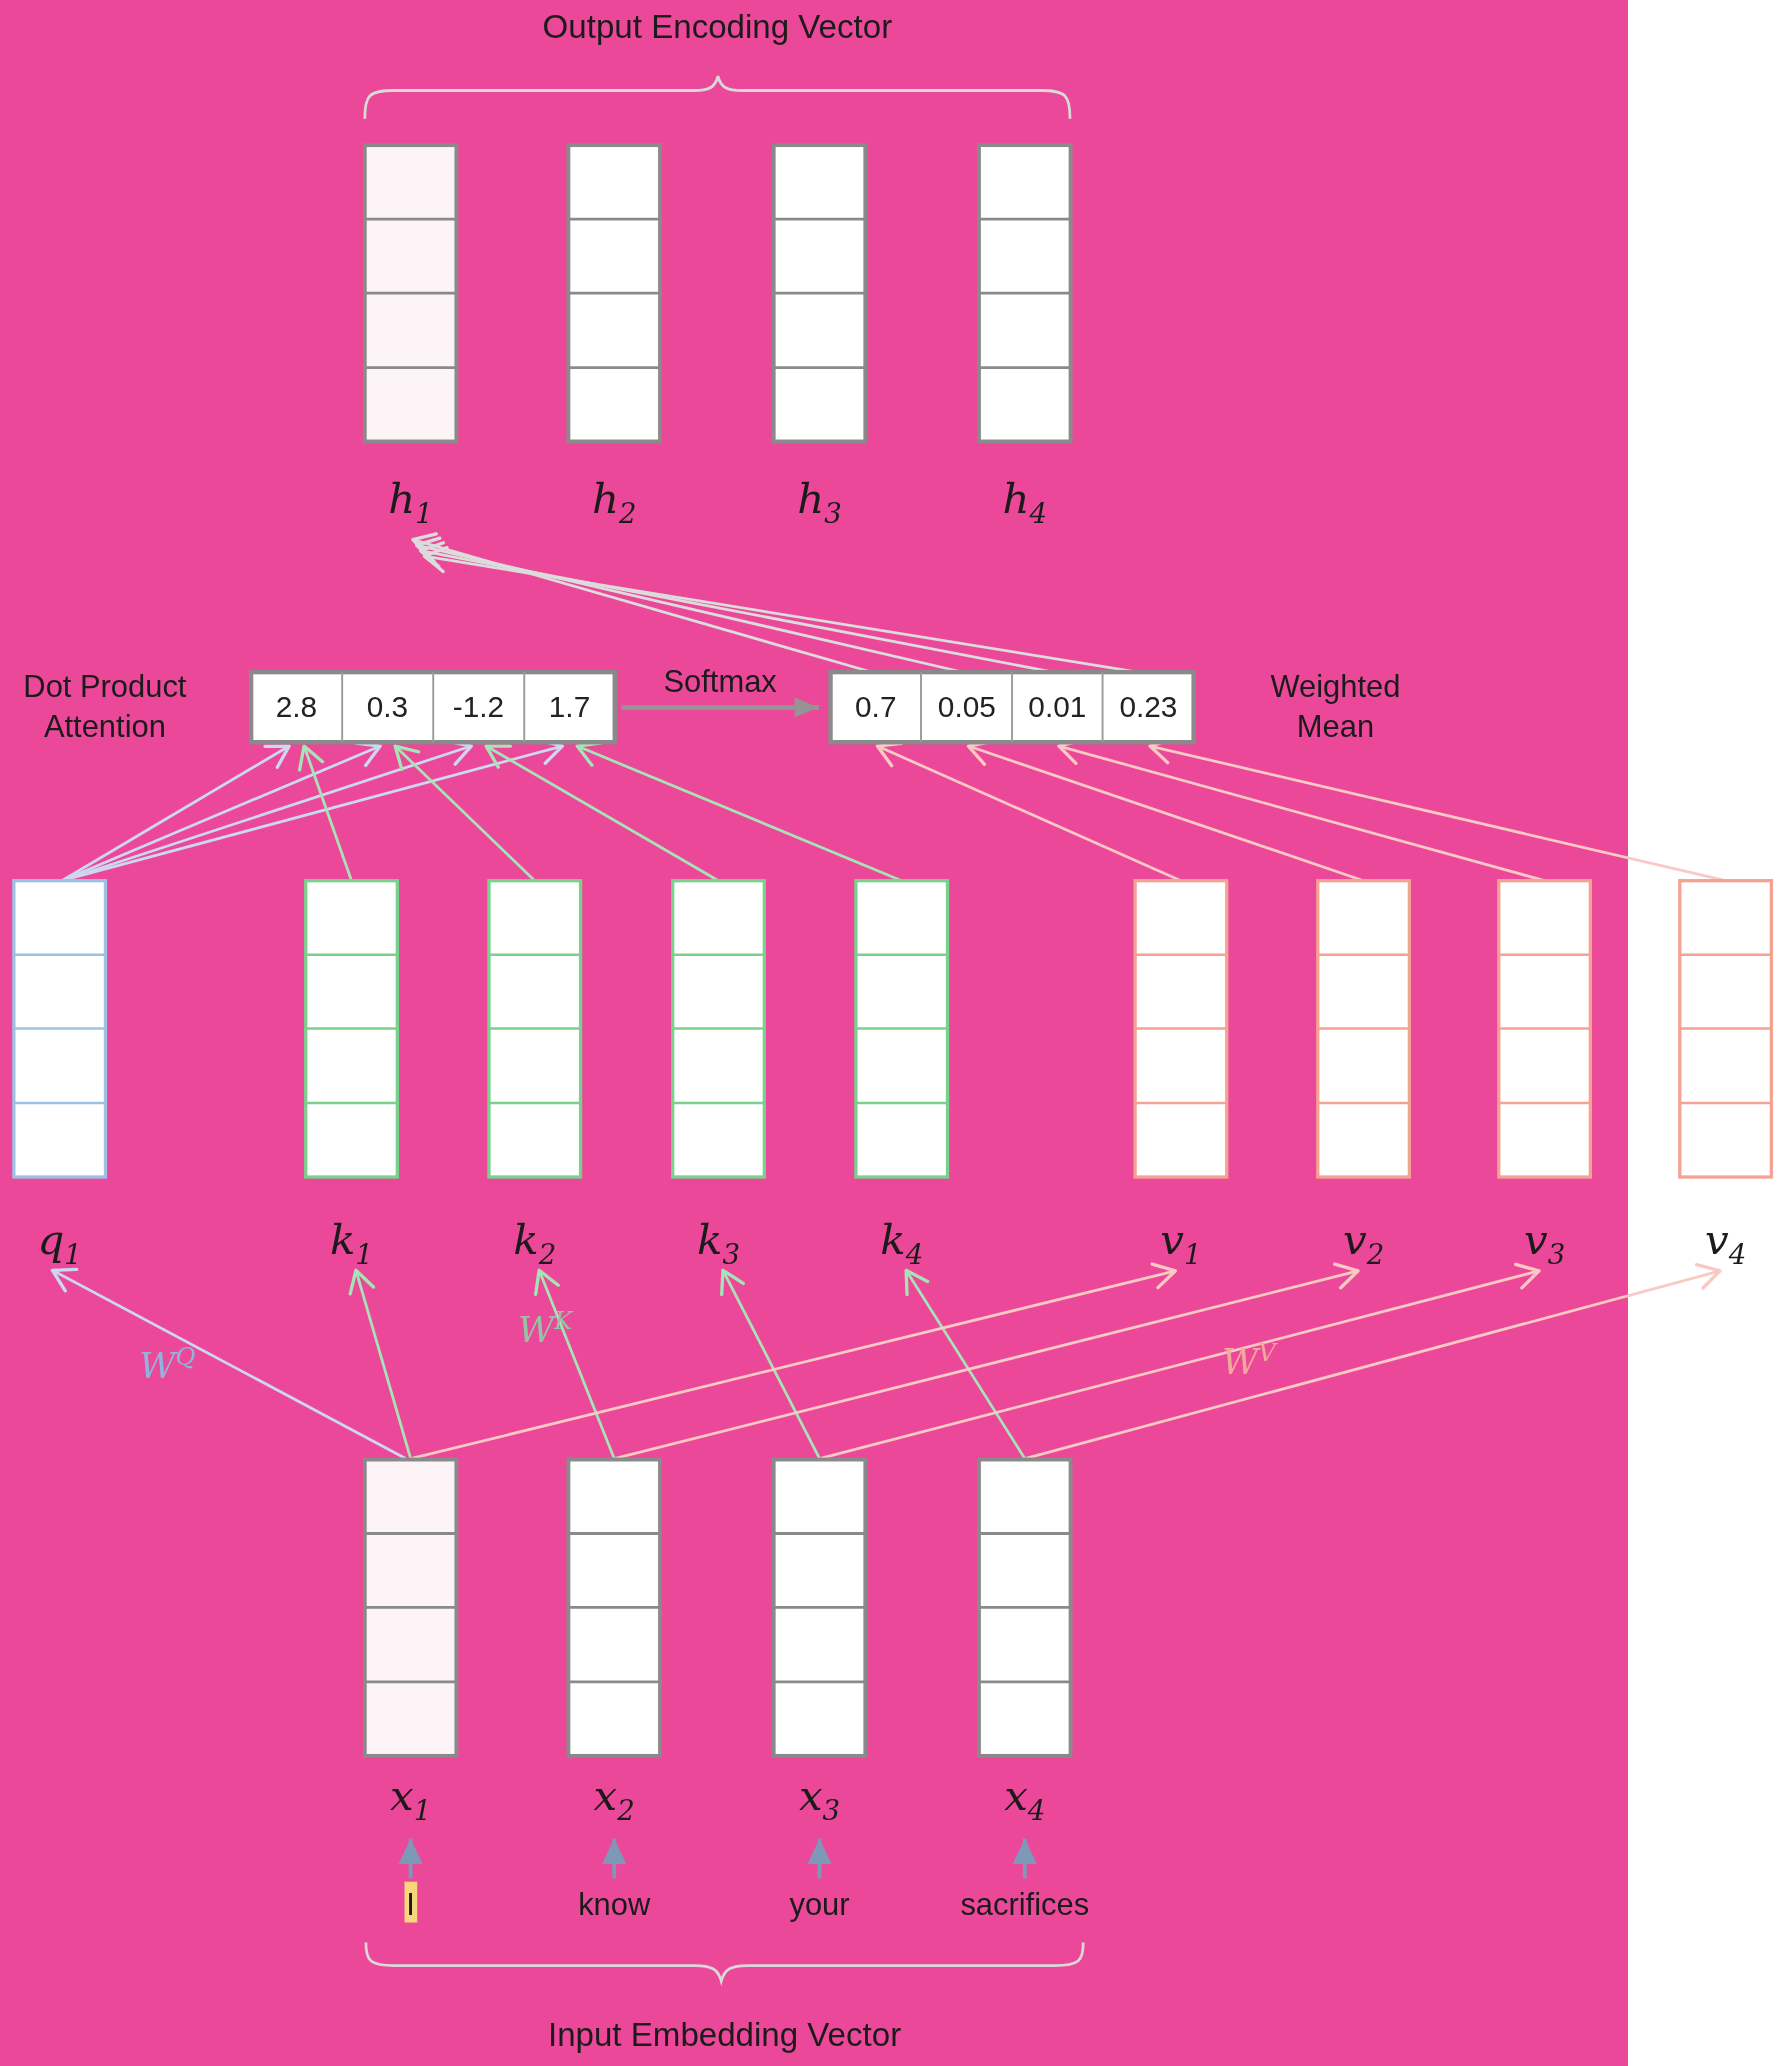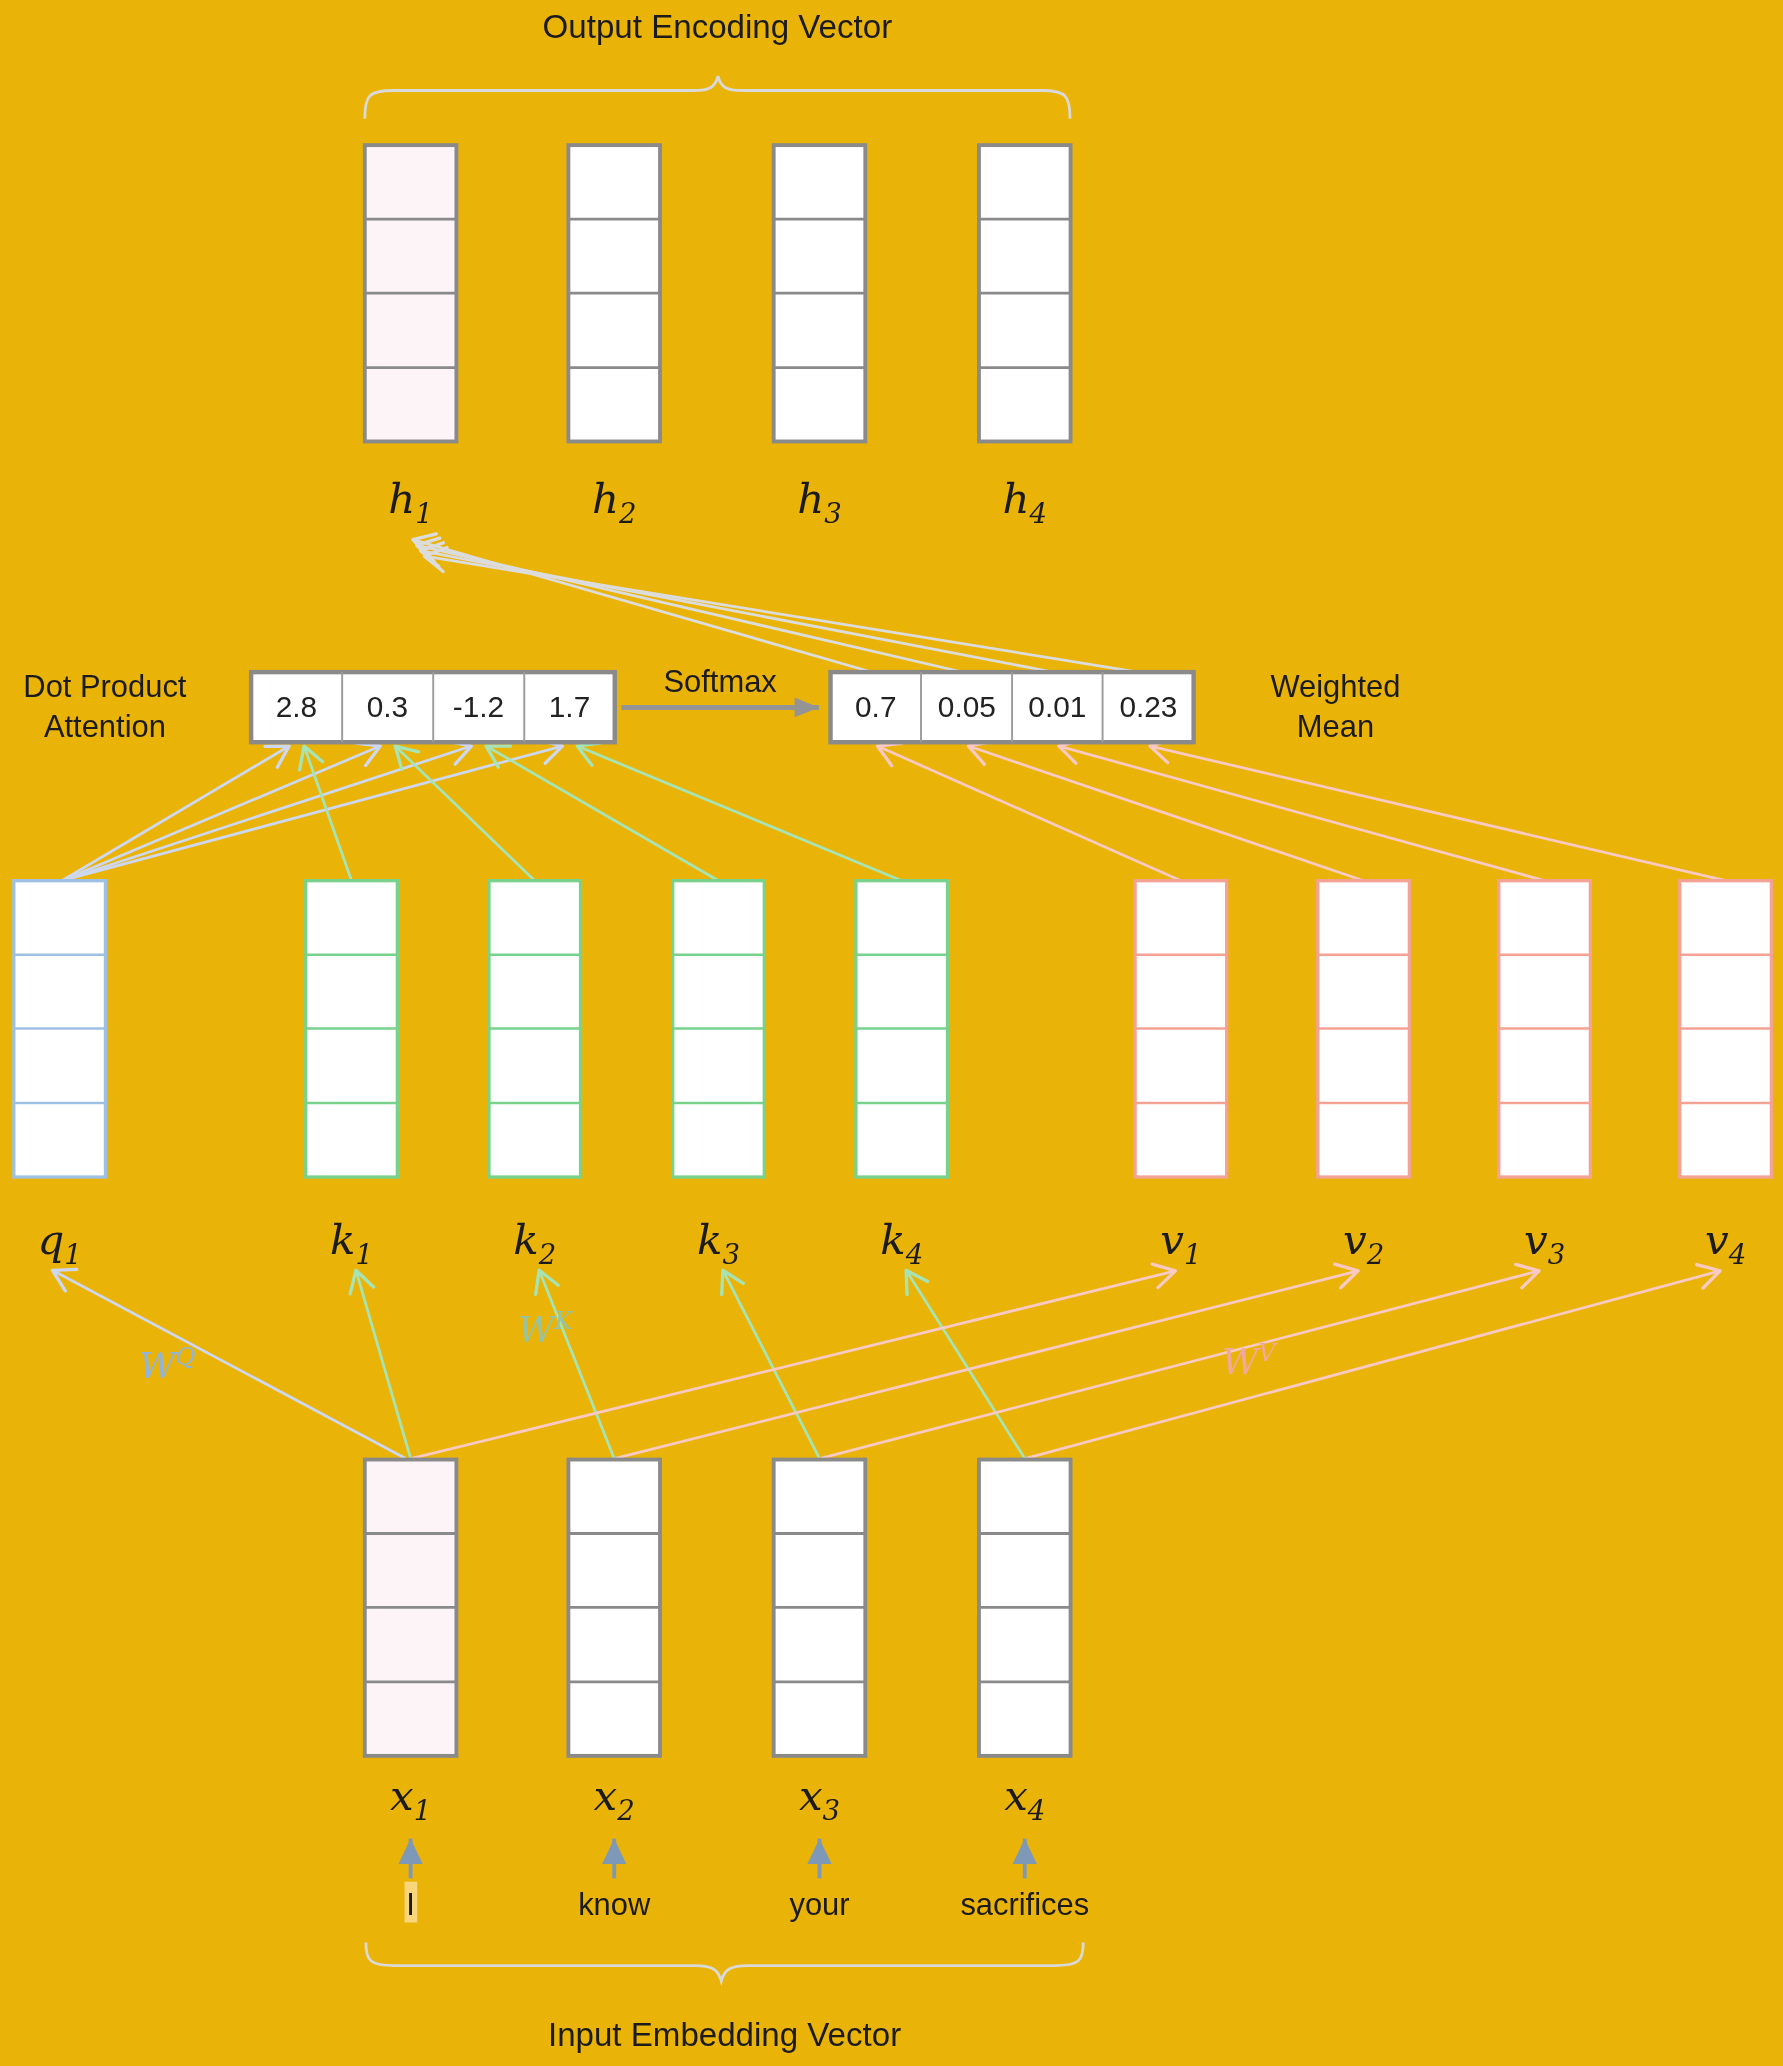--- a/index.html
+++ b/index.html
@@ -1,16 +1,16 @@
 <!DOCTYPE html>
 <html style="font-size:8.8px"><head>
 <meta charset="utf-8">
 <style>
   html,body { margin:0; padding:0; background:#ffffff; }
-  .page { width:1783px; height:2066px; position:relative; background:#eab308; }
+  .page { width:1628px; height:2066px; position:relative; background:#ec4899; }
   svg text { font-family:"Liberation Sans", sans-serif; fill:#1b1b1b; }
   .title   { font-size:60px; text-anchor:middle; }
   .caption { font-size:56px; text-anchor:middle; }
   .num     { font-size:54px; text-anchor:middle; fill:#222; }
   .veclabel{ font-family:"DejaVu Serif", serif; font-style:italic; font-size:76px; text-anchor:middle; }
   .veclabel .sub { font-size:50px; }
   .wlabel  { font-family:"DejaVu Serif", serif; font-style:italic; font-size:64px; text-anchor:middle; }
   .wlabel .sup { font-size:44px; }
   .wq-label { fill:#8fb5de; }
   .wk-label { fill:#95c3a5; }

